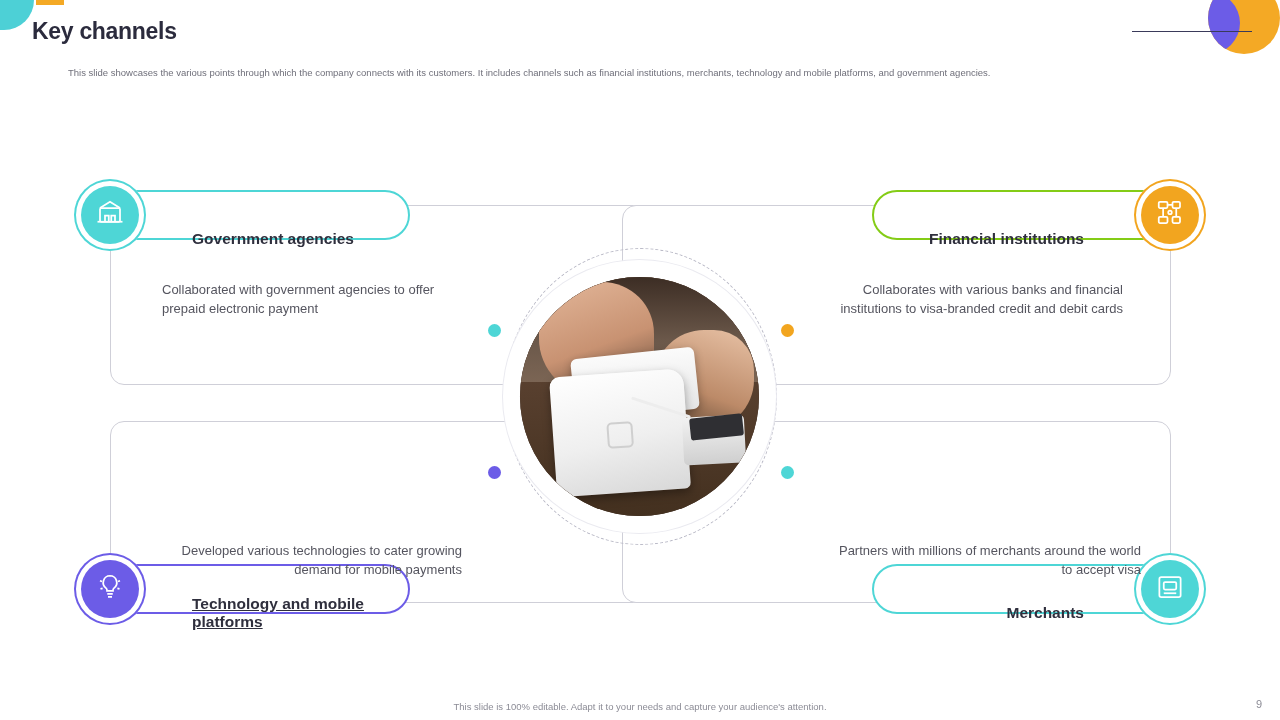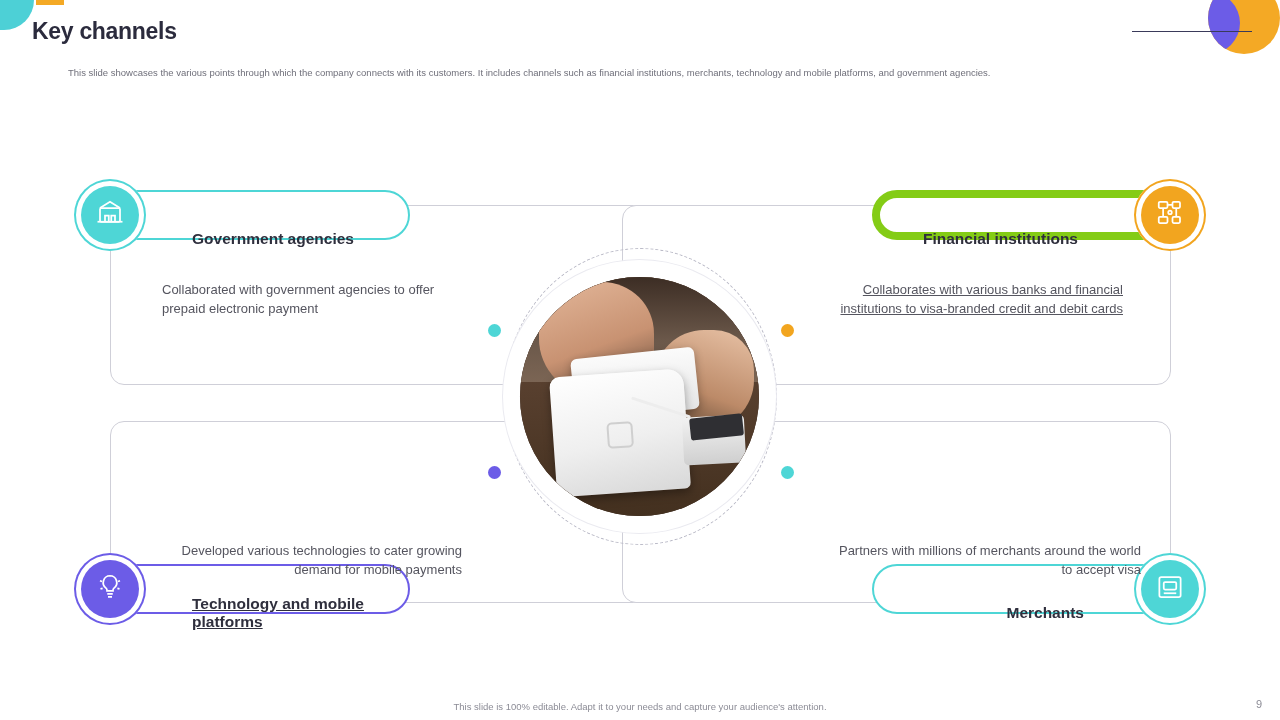--- a/index.html
+++ b/index.html
@@ -127,21 +127,21 @@
 
   
   .pill {
     position:absolute; height:50px; border-radius:25px;
     background:#ffffff; display:flex; align-items:center;
   }
   .pill-label {
     font-size:15.5px; font-weight:bold; color:#2f2f3d; line-height:18px;margin-top:47px;
   }
   .pill-teal   { border:2px solid #4ed6d6; }
-  .pill-orange { border:8px solid #84cc16;text-align:center; }
+  .pill-orange { border:2px solid #84cc16;text-align:center; }
   .pill-purple { border:2px solid #6c5ce7; }
 
   .badge {
     position:absolute; width:72px; height:72px; border-radius:50%;
     background:#ffffff; display:flex; align-items:center; justify-content:center;
   }
   .badge-inner {
     width:58px; height:58px; border-radius:50%;
     display:flex; align-items:center; justify-content:center;
   }
@@ -225,21 +225,21 @@
         <rect x="3" y="3" width="7" height="5" rx="1"></rect>
         <rect x="14" y="3" width="6" height="5" rx="1"></rect>
         <rect x="3" y="15" width="7" height="5" rx="1"></rect>
         <rect x="14" y="15" width="6" height="5" rx="1"></rect>
         <path d="M10 5.5h4M6.5 8v7M17 8v7"></path>
         <circle cx="12" cy="11.5" r="1.4"></circle>
       </svg>
     </span>
   </div>
 </div>
-<div class="desc" style="left:820px; top:252px; width:303px; text-align:right;text-decoration:underline;">Collaborates with various banks and financial institutions  to visa-branded credit and debit cards</div>
+<div class="desc" style="left:820px; top:252px; width:303px; text-align:right;">Collaborates with various banks and financial institutions  to visa-branded credit and debit cards</div>
 
 <div class="pill pill-purple" style="left:110px; top:564px; width:300px; height:50px; padding-left:80px;">
   <span class="pill-label" style="white-space:pre-line;text-decoration:underline;">Technology and mobile platforms</span>
 </div>
 <div class="badge badge-ring-purple" style="left:74px; top:553px;">
   <div class="badge-inner" style="background:#6c5ce7;">
     <span>
       <svg width="30" height="30" viewBox="0 0 24 24" fill="none" stroke="#ffffff" stroke-width="1.4">
         <path d="M12 3a5.5 5.5 0 0 0-3.2 9.9c.5.4.8 1 .8 1.6v.5h4.8v-.5c0-.6.3-1.2.8-1.6A5.5 5.5 0 0 0 12 3z"></path>
         <path d="M9.8 17.5h4.4M10.4 19.8h3.2"></path>

